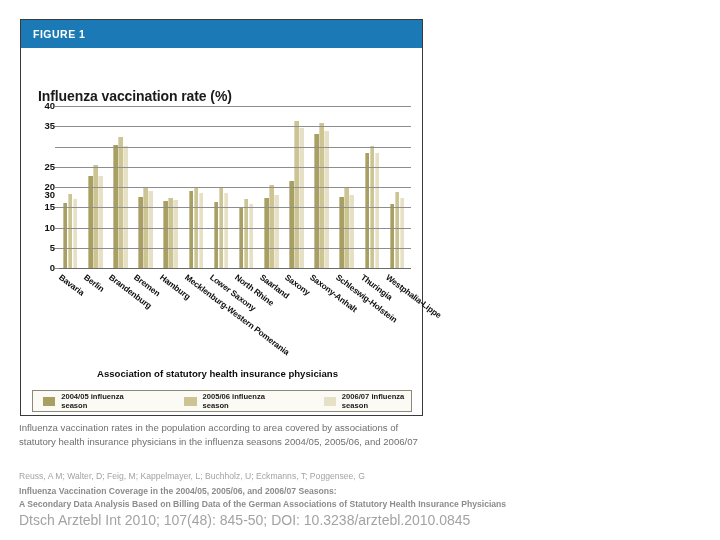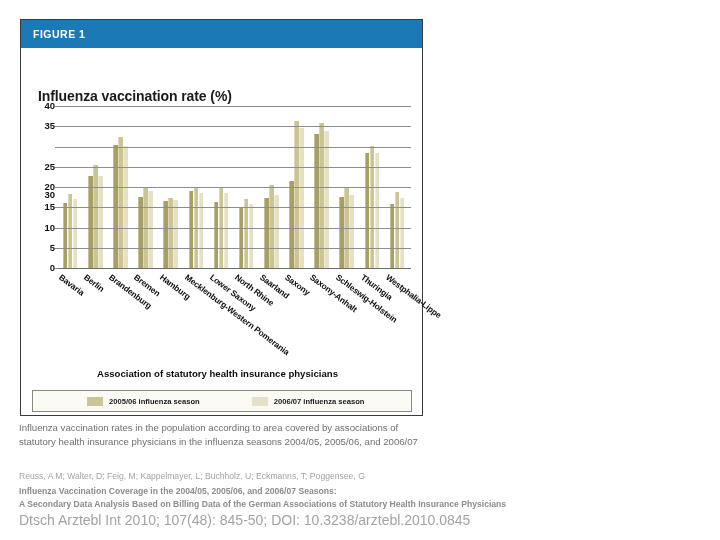--- a/index.html
+++ b/index.html
@@ -319,20 +319,24 @@
           <div class="x-label" style="left: 230.286px;">Saxony</div>
           <div class="x-label" style="left: 255.429px;">Saxony-Anhalt</div>
           <div class="x-label" style="left: 280.571px;">Schleswig-Holstein</div>
           <div class="x-label" style="left: 305.714px;">Thuringia</div>
           <div class="x-label" style="left: 330.857px;">Westphalia-Lippe</div>
         </div>
 
       <div class="x-title">Association of statutory health insurance physicians</div>
 
       <div class="legend">
+        <div class="legend-item i0">
+          <span class="legend-swatch s0"></span>
+          <span>2004/05 influenza season</span>
+        </div>
         <div class="legend-item i1">
           <span class="legend-swatch s1"></span>
           <span>2005/06 influenza season</span>
         </div>
         <div class="legend-item i2">
           <span class="legend-swatch s2"></span>
           <span>2006/07 influenza season</span>
         </div>
       </div>
 

